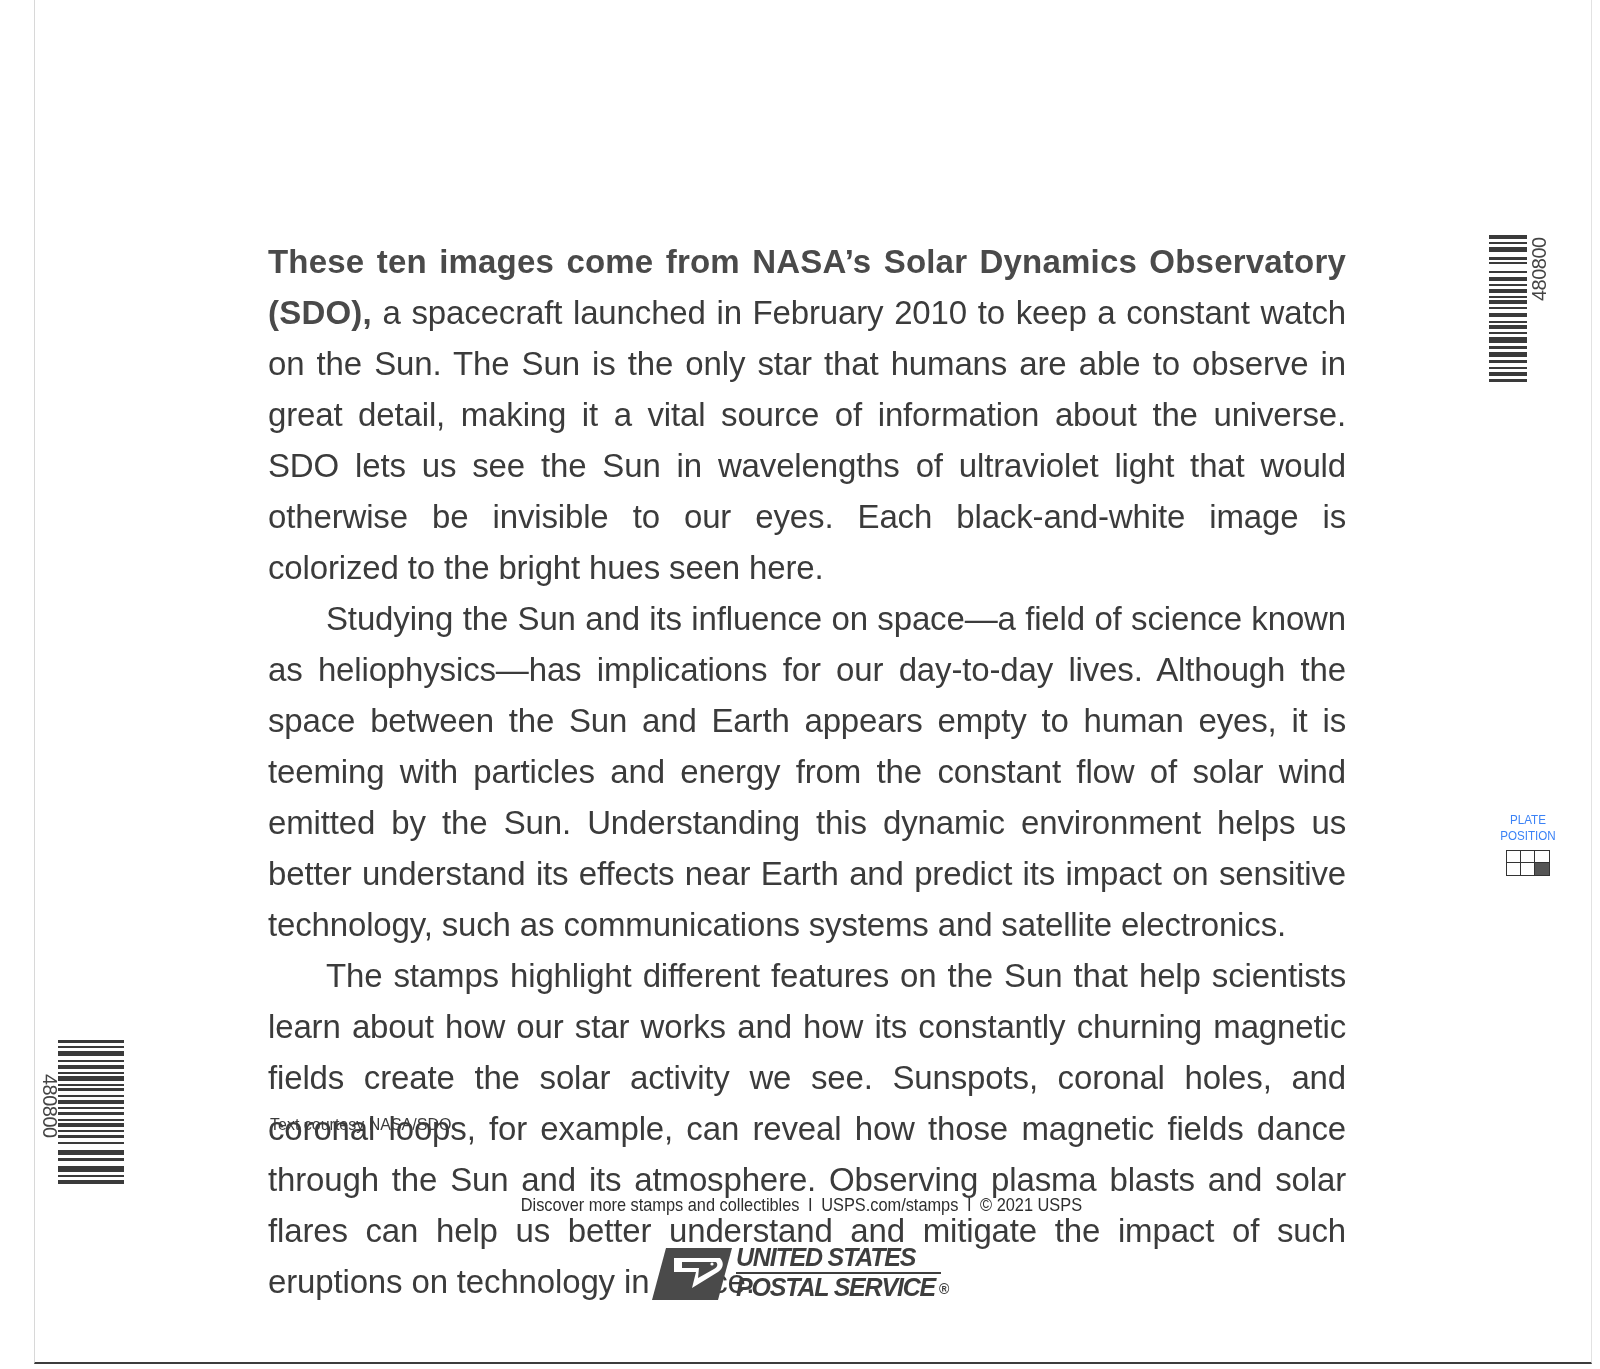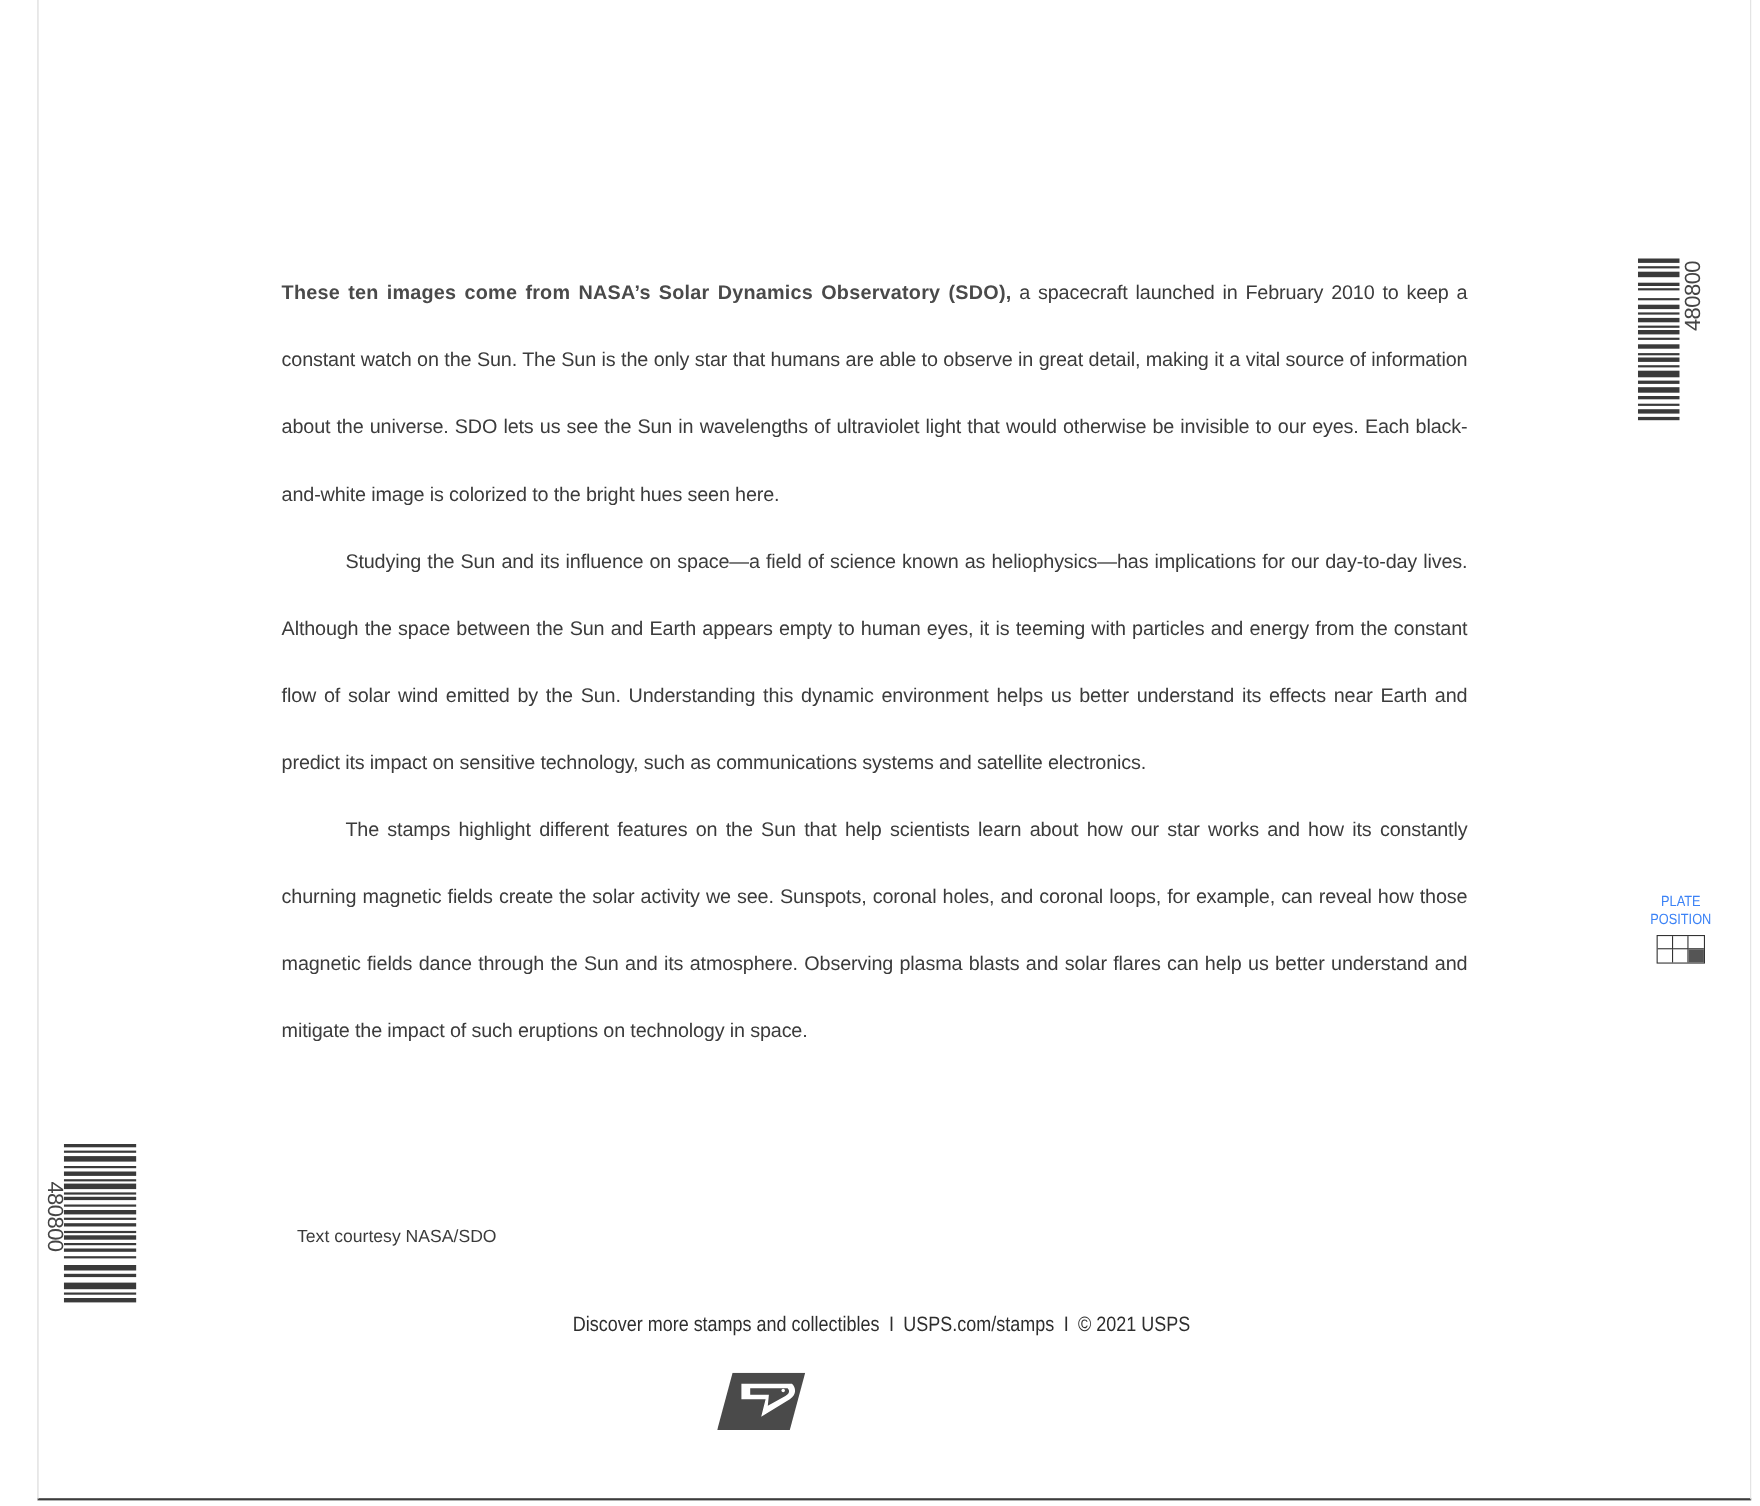--- a/index.html
+++ b/index.html
@@ -21,25 +21,25 @@
       top: 0;
       width: 1556px;
       height: 1362px;
       border-left: 1px solid #d8d8d8;
       border-right: 1px solid #e2e2e2;
       border-bottom: 2px solid #3c3c3c;
       background: #ffffff;
     }
     .body-text {
       position: absolute;
-      left: 256px;
+      left: 268px;
       top: 236px;
       width: 1078px;
-      font-size: 18px;
-      line-height: 61px;
+      font-size: 33px;
+      line-height: 51px;
       color: #3b3b3b;
       letter-spacing: -0.15px;
     }
     .para {
       margin: 0;
       text-align: justify;
       text-align-last: left;
     }
     .para.indent { text-indent: 58px; }
     .lead {
@@ -204,20 +204,24 @@
   <span>Discover more stamps and collectibles</span><span class="sep">I</span><span>USPS.com/stamps</span><span class="sep">I</span><span>© 2021 USPS</span>
 </div>
 
 <div class="logo">
   <svg class="eagle" viewBox="0 0 80 52">
     <polygon points="14,0 80,0 66,52 0,52" fill="#4a4a4a"></polygon>
     <path d="M22,10 L68,10 C72,14 72,20 66,24 L40,40 L44,24 L22,24 Z" fill="#ffffff"></path>
     <path d="M30,14 L64,14 C66,16 66,19 62,21 L46,30 L47,20 L30,20 Z" fill="#4a4a4a"></path>
     <circle cx="60" cy="16" r="1.6" fill="#ffffff"></circle>
   </svg>
+  <div class="words">
+    <span class="l1">UNITED STATES</span>
+    <span>POSTAL SERVICE</span><span class="reg">®</span>
+  </div>
 </div>
 
 <div class="barcode-right">
   <svg class="bars" viewBox="0 0 38 150" preserveAspectRatio="none">
     <g fill="#3a3a3a">
       <rect x="0" y="2" width="38" height="4"></rect>
         <rect x="0" y="9" width="38" height="2"></rect>
       <rect x="0" y="14" width="38" height="5"></rect>
         <rect x="0" y="24" width="38" height="3"></rect>
       <rect x="0" y="29" width="38" height="2"></rect>

